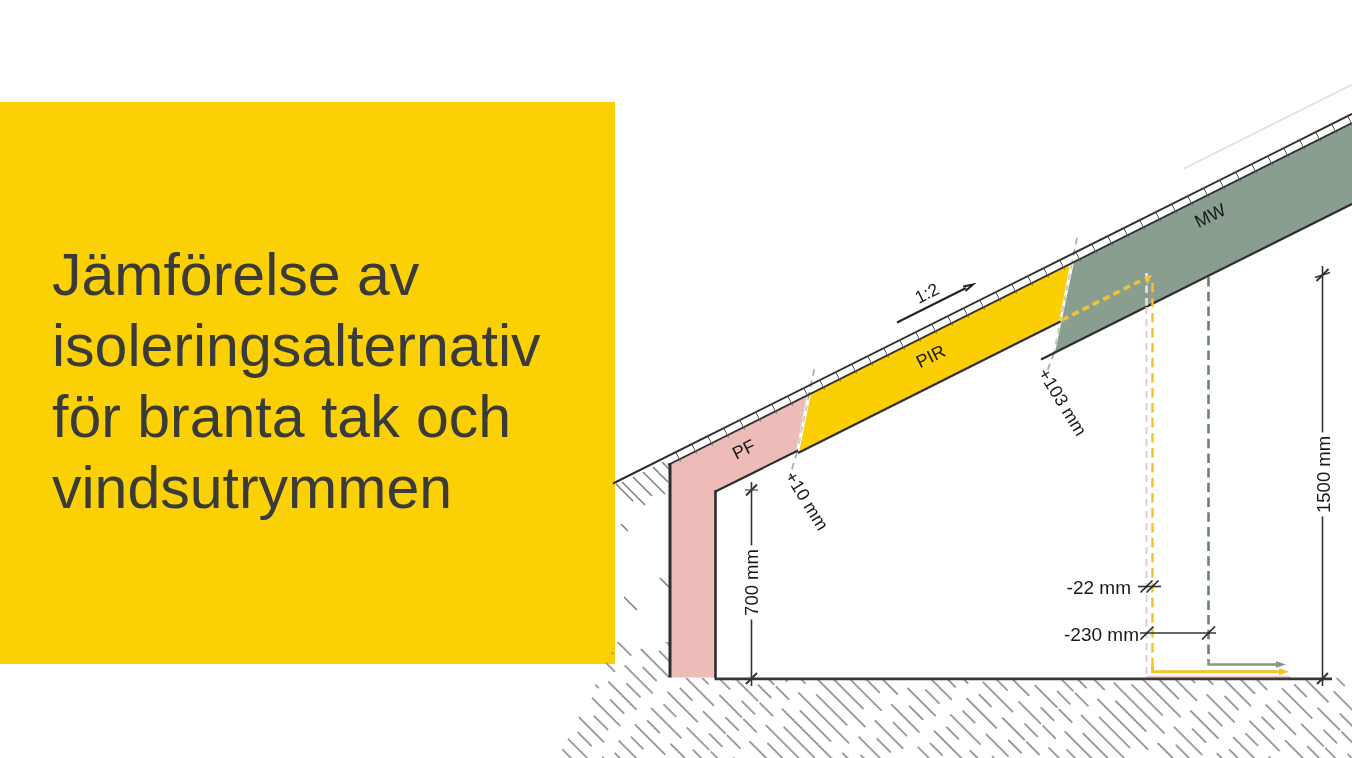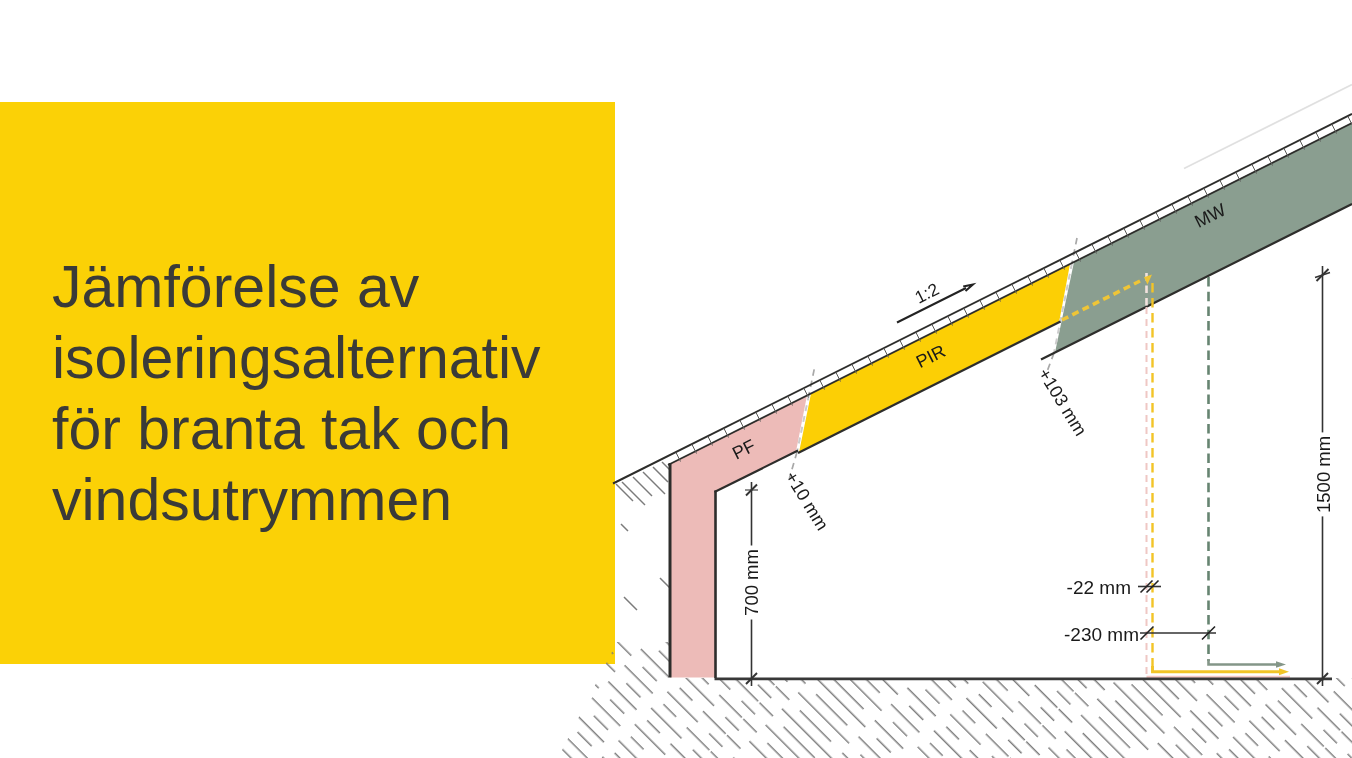--- a/index.html
+++ b/index.html
@@ -1,20 +1,20 @@
 <!DOCTYPE html>
 <html><head>
 <meta charset="utf-8">
 <style>
   html,body{margin:0;padding:0;}
   body{width:1352px;height:758px;background:#ffffff;overflow:hidden;position:relative;
        font-family:"Liberation Sans", sans-serif;}
   .panel{position:absolute;left:0;top:102px;width:615px;height:562px;background:#fbd106;}
   .title{position:absolute;left:52px;top:240px;font-size:59px;line-height:71px;
-         color:#3a3a38;letter-spacing:0px;margin-top:12px;}
+         color:#3a3a38;letter-spacing:0px;}
   svg{position:absolute;left:0;top:0;}
 </style>
 </head>
 <body>
 
 <div class="panel"></div>
 
 <div class="title">Jämförelse av<br>isoleringsalternativ<br>för branta tak och<br>vindsutrymmen</div>
 
 <svg width="1352" height="758" viewBox="0 0 1352 758">

